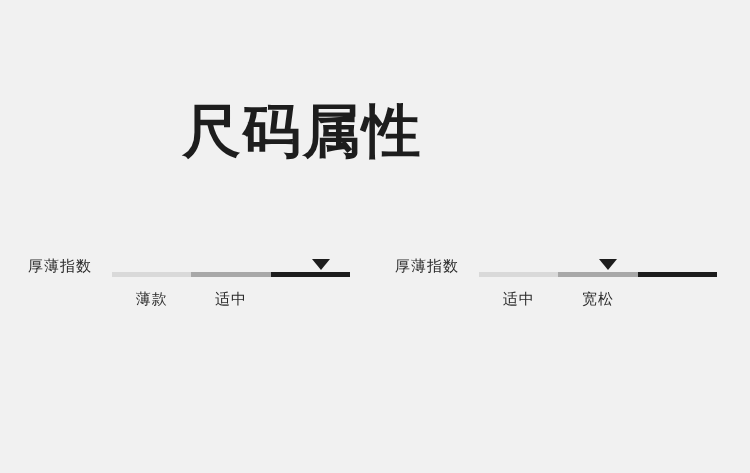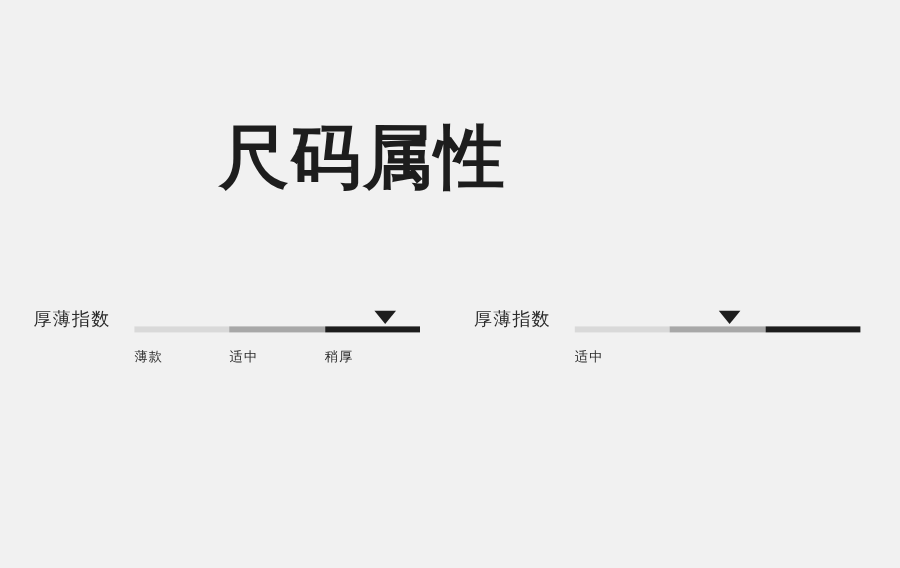--- a/index.html
+++ b/index.html
@@ -101,21 +101,22 @@
     top: 47px;
     left: 112px;
     width: 238px;
     display: flex;
   }
   .cell.right .ticks {
     left: 104px;
   }
   .tick {
     width: 79.33px;
-    font-size: 11px;
+    text-align: center;
+    font-size: 15px;
     color: #2a2a2a;
     letter-spacing: 1px;
   }
 </style>
 </head>
 <body>
 
 <div class="page">
 
   <div class="title">尺码属性</div>
@@ -130,36 +131,36 @@
           <div class="bar">
             <div class="seg s1"></div>
             <div class="seg s2"></div>
             <div class="seg s3"></div>
           </div>
           <div class="marker" style="left:88%"></div>
         </div>
         <div class="ticks">
           <div class="tick">薄款</div>
           <div class="tick">适中</div>
-          <div class="tick">稍厚</div>
         </div>
       </div>
 
       <div class="cell right">
         <div class="meter-label">厚薄指数</div>
         <div class="bar-wrap">
           <div class="bar">
             <div class="seg s1"></div>
             <div class="seg s2"></div>
             <div class="seg s3"></div>
           </div>
           <div class="marker" style="left:54%"></div>
         </div>
         <div class="ticks">
           <div class="tick">适中</div>
+          <div class="tick">宽松</div>
         </div>
       </div>
 
     </div>
 
     <div class="row second">
 
       <div class="cell left">
         
         

